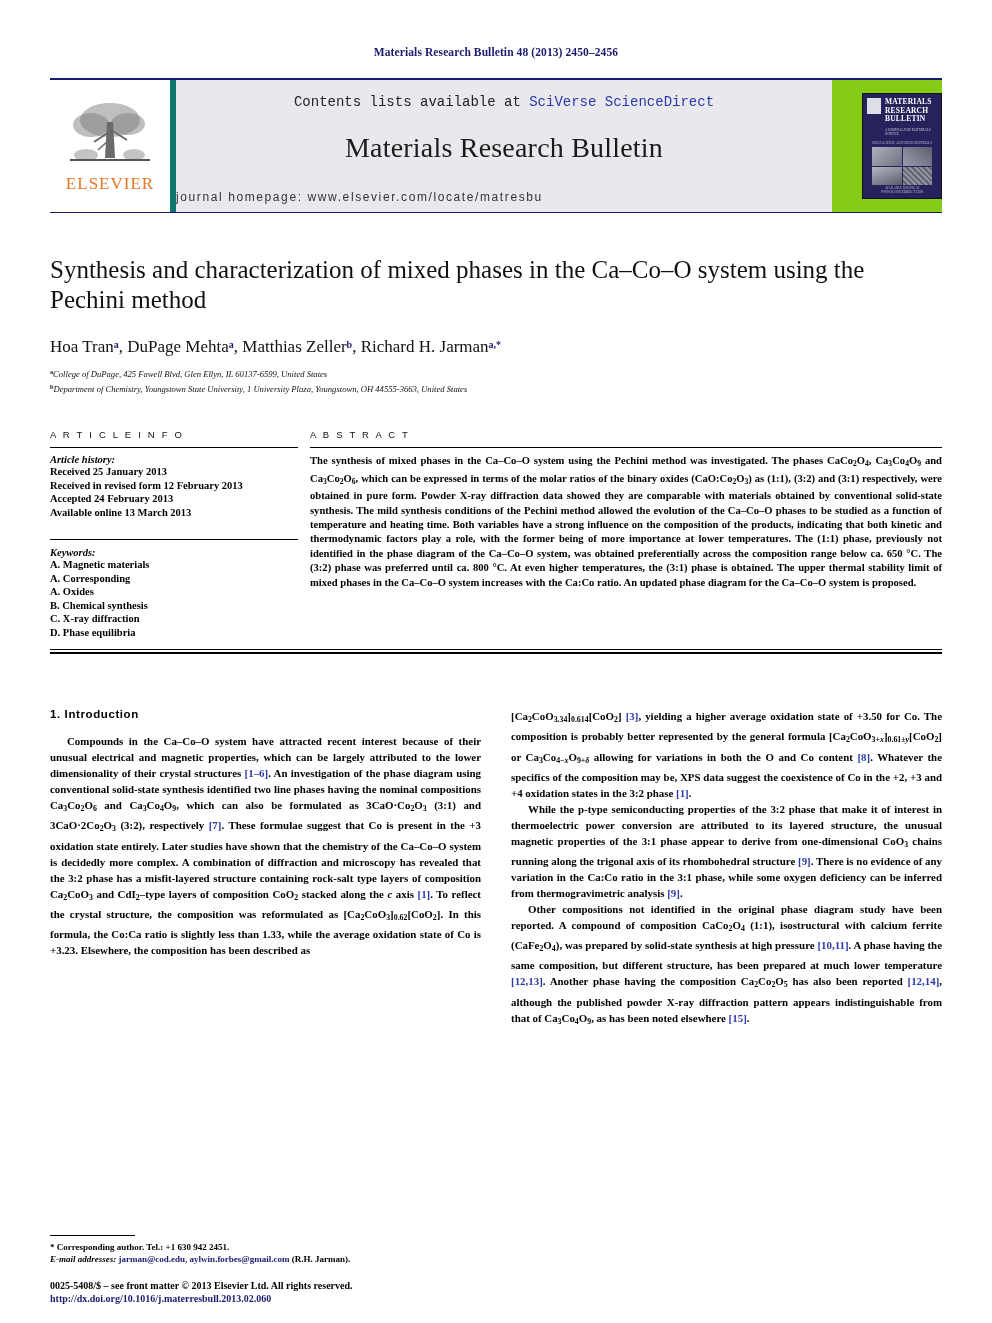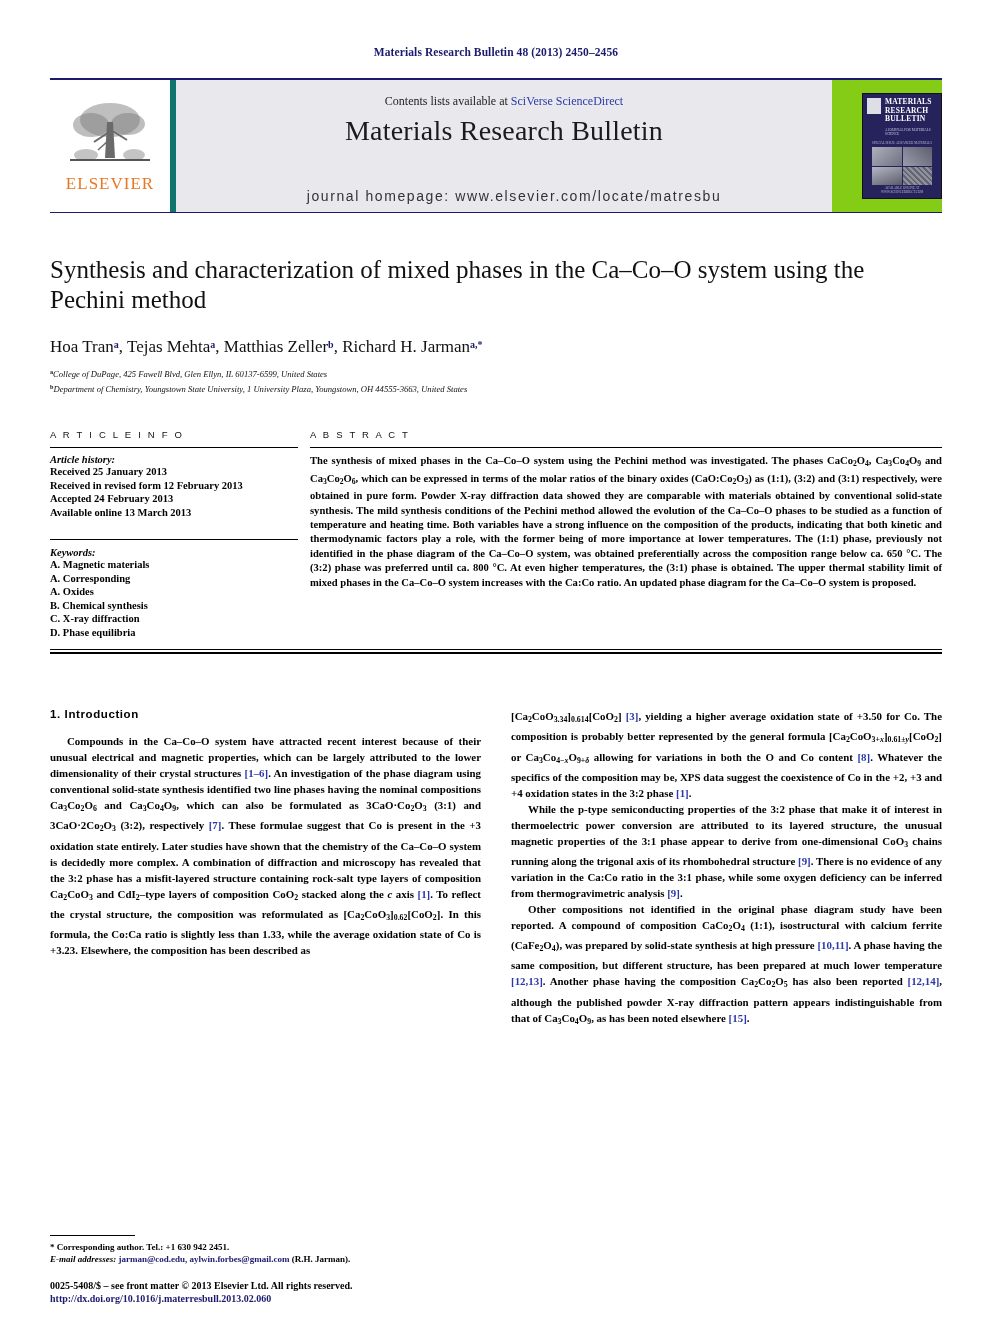--- a/index.html
+++ b/index.html
@@ -23,26 +23,26 @@
     margin-top:20px;height:132px;display:flex;align-items:stretch;
     border-top:2px solid #1a1a6e;border-bottom:1px solid #1a1a6e;
     background:#e9e9ed;position:relative;
   }
   .mast-left{width:120px;flex:0 0 120px;background:#fff;border-right:6px solid #0f766e;
              display:flex;flex-direction:column;align-items:center;justify-content:center;}
   .mast-center{flex:1 1 auto;position:relative;display:flex;flex-direction:column;
                align-items:center;justify-content:flex-start;padding-top:14px;}
   .mast-right{width:110px;flex:0 0 110px;background:#84cc16;display:flex;align-items:center;justify-content:flex-end;}
 
-  .contents-line{font-family:Liberation Serif, serif;font-size:12px;color:#222;}
+  .contents-line{font-family:Liberation Mono, monospace;font-size:14px;color:#222;}
   .contents-line .sd{color:#2b39a8;}
-  .journal-title{font-family:"Liberation Serif",serif;font-size:28px;color:#1b1b1b;margin-top:6px;letter-spacing:.2px;}
+  .journal-title{font-family:"Liberation Serif",serif;font-size:28px;color:#1b1b1b;margin-top:22px;letter-spacing:.2px;}
   .homepage{
-    position:absolute;bottom:8px;left:0;right:0;text-align:center;
-    font-family:"Liberation Sans",sans-serif;font-size:14px;color:#333;letter-spacing:1.6px;padding-left:20px;
+    position:absolute;bottom:8px;left:0;right:0;text-align:left;
+    font-family:"Liberation Sans",sans-serif;font-size:12px;color:#333;letter-spacing:1.6px;
   }
   .elsevier-word{font-family:"Liberation Serif",serif;font-size:17px;color:#E87722;letter-spacing:1px;margin-top:2px;}
   .tree-box{width:92px;height:74px;}
 
   .cover{
     width:78px;height:104px;background:#26235c;position:relative;overflow:hidden;
     border:1px solid #111;
   }
   .cover .cv-el{position:absolute;left:4px;top:4px;width:14px;height:16px;background:#fff;opacity:.85;}
   .cover .cv-t{position:absolute;left:22px;top:4px;right:3px;color:#fff;font-family:"Liberation Serif",serif;
@@ -163,21 +163,21 @@
         </div>
         <div class="cv-foot">AVAILABLE ONLINE AT WWW.SCIENCEDIRECT.COM</div>
       </div>
     </div>
   </div>
 
   <div class="title">Synthesis and characterization of mixed phases in the Ca–Co–O system using the Pechini method</div>
 
   <div class="authors">
     <span>Hoa Tran</span><sup>a</sup>,
-    <span>Tejas Mehta</span><sup>a</sup>,
+    <span>DuPage Mehta</span><sup>a</sup>,
     <span>Matthias Zeller</span><sup>b</sup>,
     <span>Richard H. Jarman</span><sup>a,*</sup>
   </div>
 
   <div class="affil">
     <sup>a</sup><span>College of DuPage, 425 Fawell Blvd, Glen Ellyn, IL 60137-6599, United States</span>
   </div>
   <div class="affil" style="margin-top:1px">
     <sup>b</sup><span>Department of Chemistry, Youngstown State University, 1 University Plaza, Youngstown, OH 44555-3663, United States</span>
   </div>

